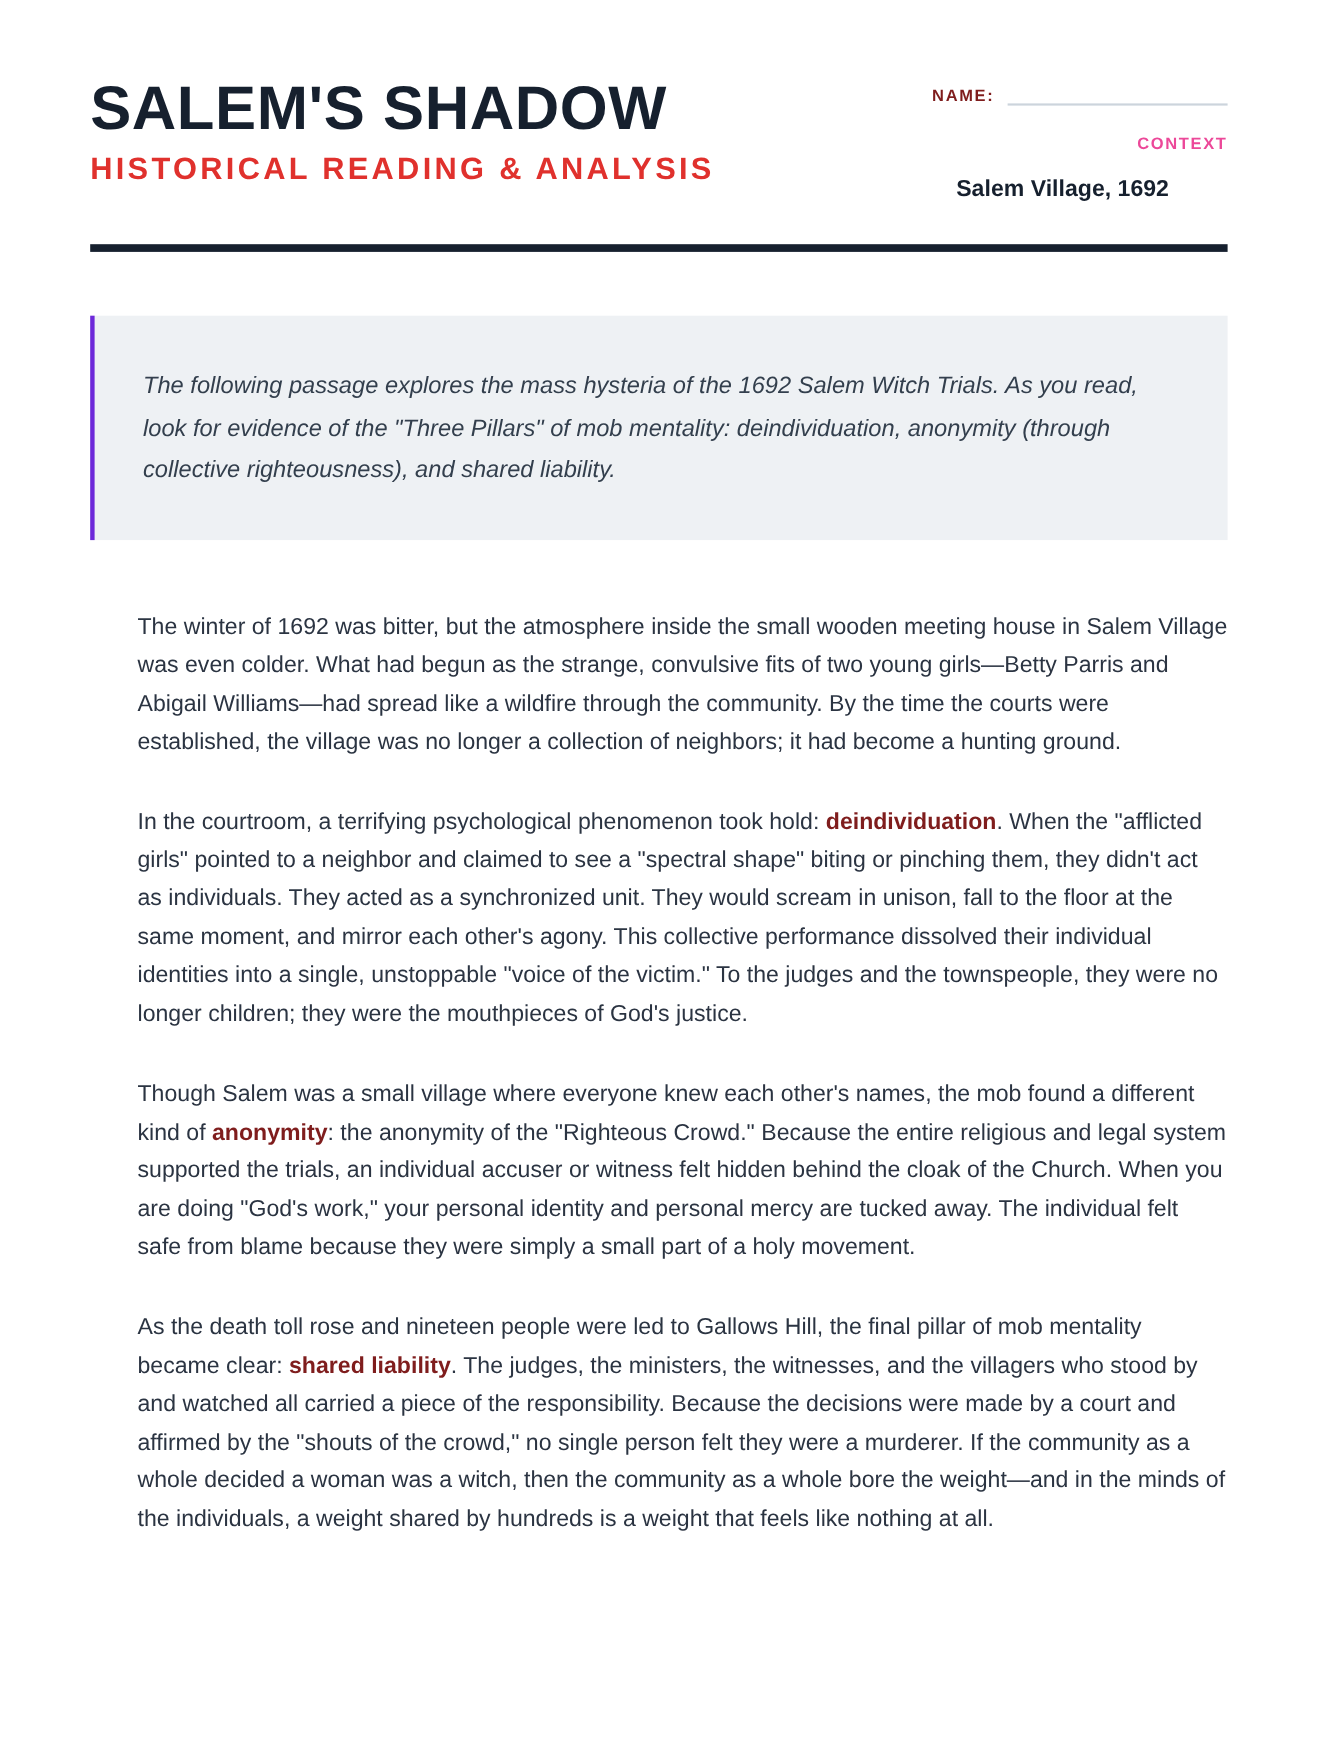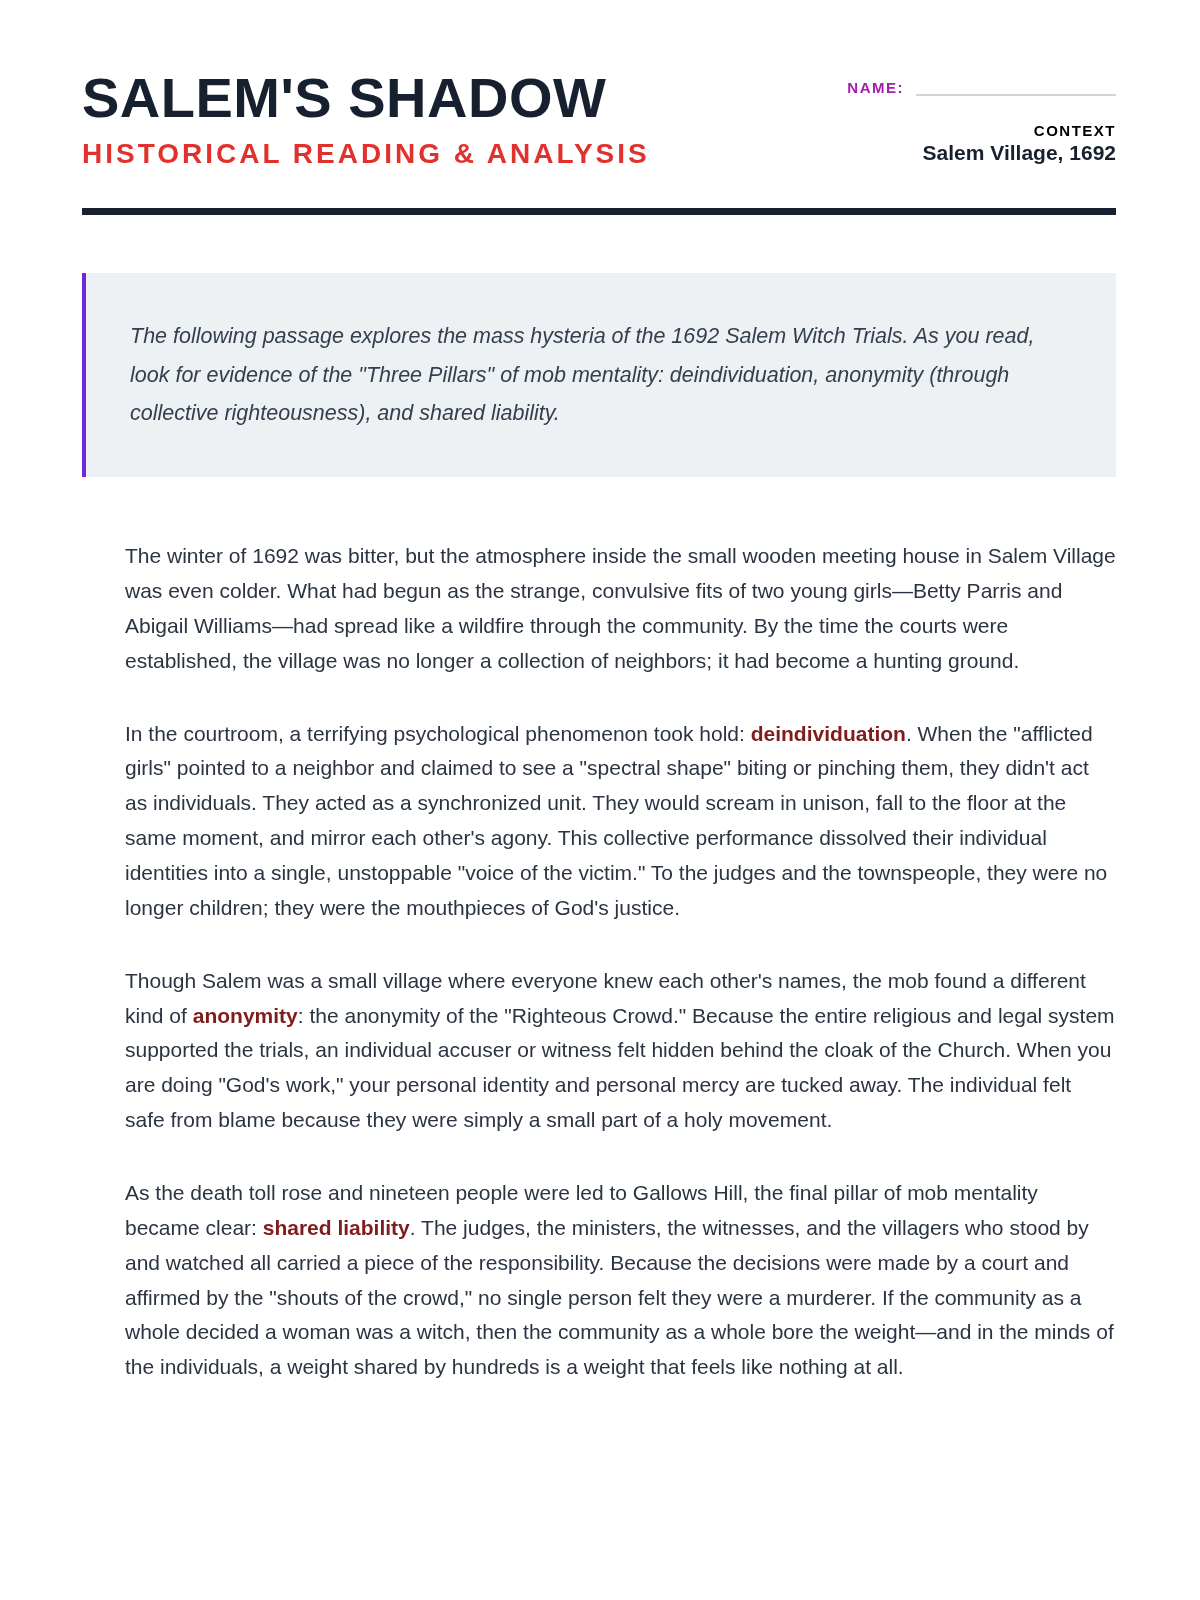--- a/index.html
+++ b/index.html
@@ -44,40 +44,41 @@
   .name-row {
     display: flex;
     justify-content: flex-end;
     align-items: flex-end;
     gap: 12px;
   }
   .name-label {
     font-size: 15px;
     font-weight: bold;
     letter-spacing: 1.5px;
-    color: #a21caf;
+    color: #7f1d1d;
   }
   .name-line {
     display: inline-block;
     width: 200px;
     height: 18px;
     border-bottom: 2px solid #ccd4dc;
   }
   .context-label {
     margin-top: 26px;
     font-size: 15px;
     font-weight: bold;
     letter-spacing: 1.5px;
-    color: #000000;
+    color: #ec4899;
   }
   .context-value {
-    margin-top: 2px;
+    margin-top: 21px;
     font-size: 21px;
     font-weight: bold;
     color: #16202e;
+    text-align: center;
   }
 
   .rule {
     margin-top: 38px;
     height: 7px;
     background: #16202e;
   }
 
   
   .intro {

